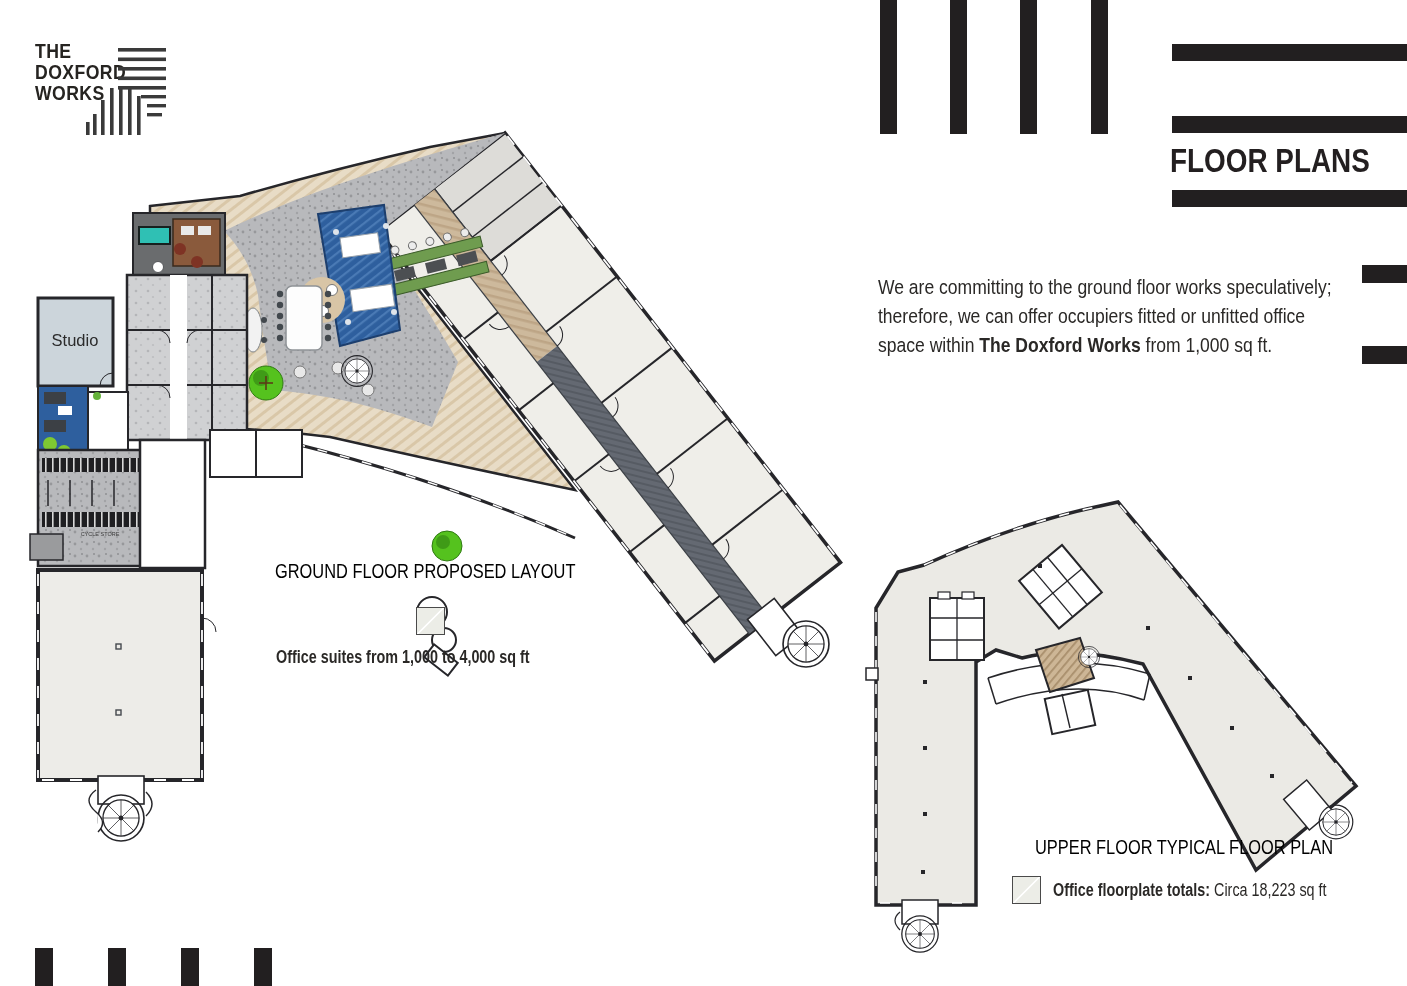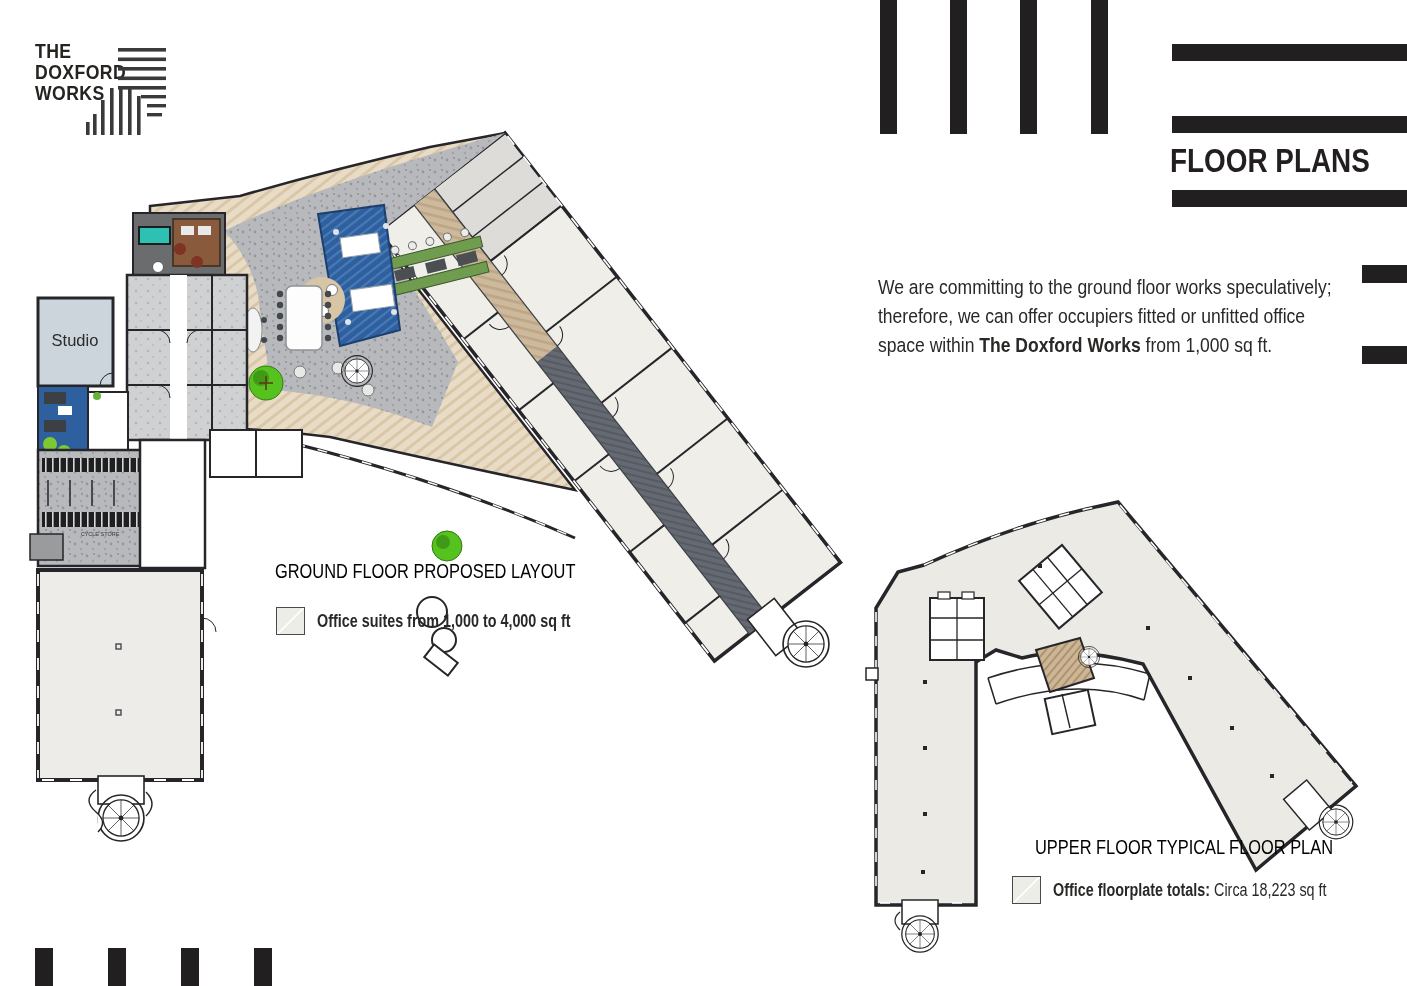--- a/index.html
+++ b/index.html
@@ -17,21 +17,21 @@
   .bbar{position:absolute;bottom:0;width:18px;height:38px;background:#221f20;}
   
   .floor-plans-title{left:1170px;top:141px;font-weight:700;font-size:34px;color:#231f20;}
   .intro{left:878px;top:272px;width:545px;font-size:20.5px;line-height:29px;color:#2a2826;
          transform:scaleX(0.855);transform-origin:0 0;}
   .intro b{font-weight:700;}
   .plan-title{font-weight:400;font-size:20px;color:#000000;}
   .gf-title{left:275px;top:560px;}
   .uf-title{left:1011px;top:836px;margin-left:24px;}
   .legend-row{display:flex;align-items:center;gap:12px;}
-  .gf-leg1{left:276px;top:607px;}
+  .gf-leg1{left:276px;top:607px;flex-direction:column;}
   .gf-leg2{left:276px;top:646px;}
   .uf-leg1{left:1012px;top:876px;}
   .swatch{width:29px;height:28px;border:1.5px solid #4a4a4a;box-sizing:border-box;position:relative;flex:0 0 auto;}
   .swatch:after{content:"";position:absolute;left:0;top:0;right:0;bottom:0;
     background:linear-gradient(135deg,transparent 47%,#ffffff 48%,#ffffff 52%,transparent 53%);}
   .sw-office{background:#ecede7;}
   .sw-studio{background:#ccd4da;}
   .legend-text{font-size:17.5px;color:#2a2826;}
   .legend-text b{font-weight:700;}
   svg text{font-family:"Liberation Sans",sans-serif;}

